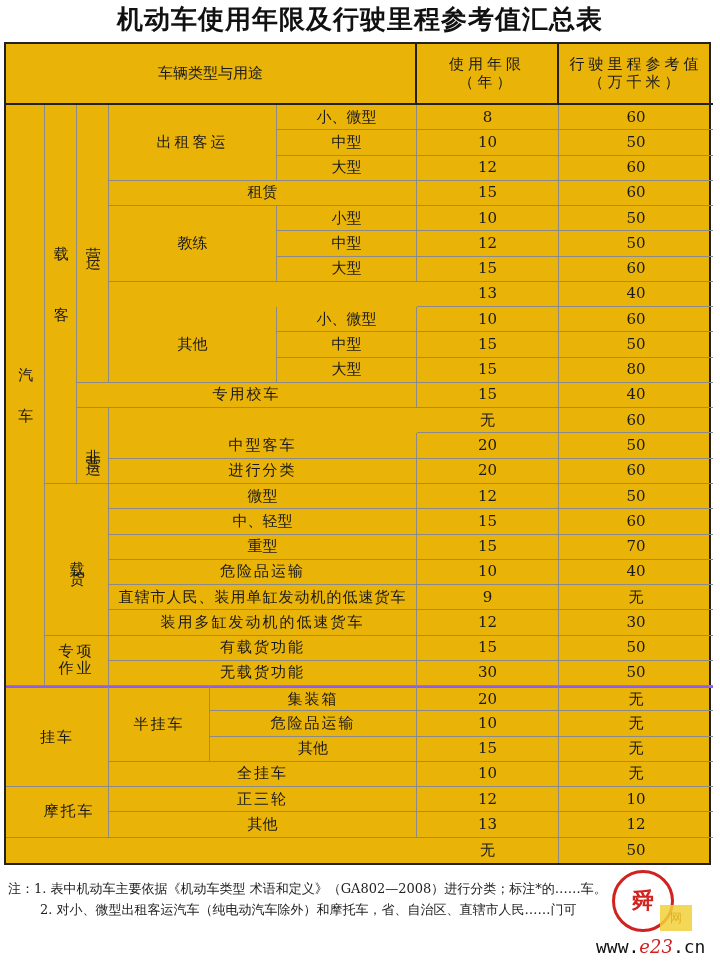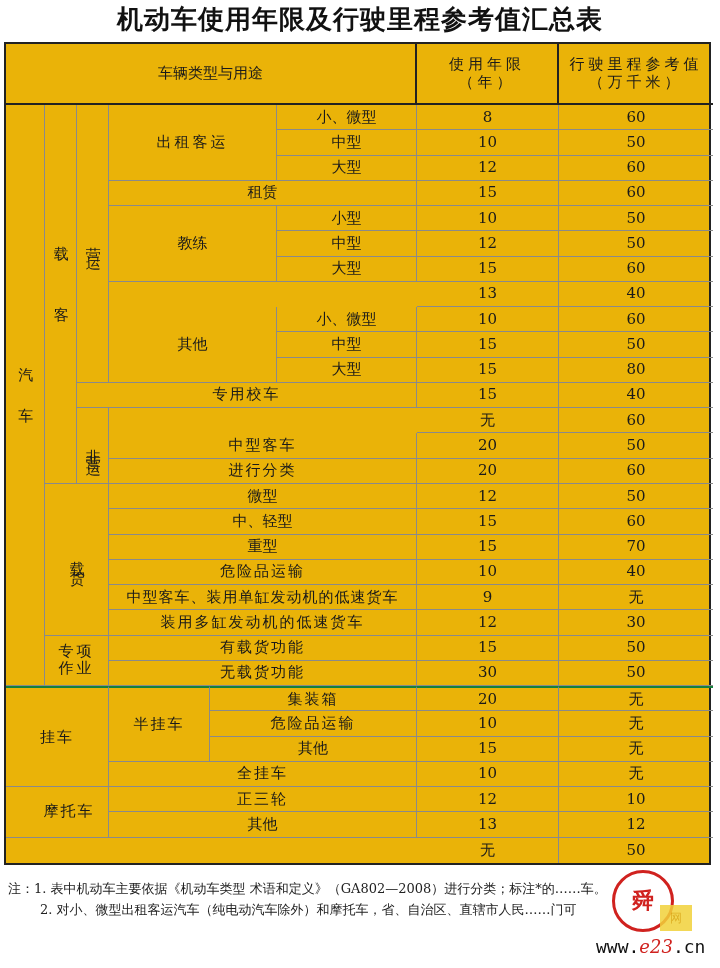--- a/index.html
+++ b/index.html
@@ -18,21 +18,21 @@
        display:flex; align-items:center; justify-content:center; text-align:center;
        font-size:15px; line-height:1.15; box-sizing:border-box; overflow:hidden; }
   .hdr { border-bottom:2px solid #222; font-family:"DejaVu Sans","Liberation Sans",sans-serif; font-size:15px; }
   .hdr.vline { border-right:2px solid #222; }
   .vertical { writing-mode:vertical-rl; letter-spacing:12px; }
   .vert-wide { writing-mode:vertical-rl; letter-spacing:22px; }
   .two { flex-direction:column; letter-spacing:4px;text-align:center; }
   .num { font-size:15px; font-family:"DejaVu Serif","Liberation Serif",serif; }
   .lastcol { border-right:none; }
   .lastrow { border-bottom:none; }
-  .thick-top { border-top:2px solid #15803d; }
+  .thick-top { border-top:2px solid #8b5cf6; }
   .notes { position:absolute; left:8px; top:878px; width:705px; font-size:13px; line-height:21px;
            font-family:"DejaVu Serif","Liberation Serif",serif; color:#222; }
   .notes .ind { padding-left:32px; }
   .stamp { position:absolute; left:612px; top:870px; width:56px; height:56px; border-radius:50%;
            border:3px solid #d0221f; color:#d0221f; display:flex; align-items:center; justify-content:center;
            font-weight:bold; font-size:22px; font-family:"DejaVu Sans",sans-serif; background:rgba(255,255,255,0.6); }
   .stamp2 { position:absolute; left:660px; top:905px; width:32px; height:26px; background:#f2d23a; opacity:0.85;
             color:#d9a400; font-size:12px; display:flex; align-items:center; justify-content:center; font-family:"DejaVu Sans",sans-serif; }
   .wm-url { position:absolute; left:596px; top:936px; font-family:"DejaVu Sans Mono","Liberation Mono",monospace;
             font-weight:normal; font-size:18px; color:#111; }
@@ -83,21 +83,21 @@
 
   <div class="c vertical" style="grid-column:3; grid-row:14 / 17; letter-spacing:6px;">非营运</div>
   <div class="c" style="grid-column:4 / 7; grid-row:15; letter-spacing:2px;">中型客车</div>
   <div class="c" style="grid-column:4 / 7; grid-row:16; letter-spacing:2px;">进行分类</div>
 
   <div class="c vertical" style="grid-column:2 / 4; grid-row:17 / 23; letter-spacing:10px;">载货</div>
   <div class="c" style="grid-column:4 / 7; grid-row:17;">微型</div>
   <div class="c" style="grid-column:4 / 7; grid-row:18;">中、轻型</div>
   <div class="c" style="grid-column:4 / 7; grid-row:19;">重型</div>
   <div class="c" style="grid-column:4 / 7; grid-row:20; letter-spacing:2px;">危险品运输</div>
-  <div class="c" style="grid-column:4 / 7; grid-row:21; letter-spacing:1px;">中型客车、装用单缸发动机的低速货车</div>
+  <div class="c" style="grid-column:4 / 7; grid-row:21; letter-spacing:1px;">直辖市人民、装用单缸发动机的低速货车</div>
   <div class="c" style="grid-column:4 / 7; grid-row:22; letter-spacing:2px;">装用多缸发动机的低速货车</div>
 
   <div class="c two" style="grid-column:2 / 4; grid-row:23 / 25; letter-spacing:3px;">
     <span>专项</span>
     <span>作业</span>
   </div>
   <div class="c" style="grid-column:4 / 7; grid-row:23; letter-spacing:2px;">有载货功能</div>
   <div class="c" style="grid-column:4 / 7; grid-row:24; letter-spacing:2px;">无载货功能</div>
 
   <div class="c thick-top" style="grid-column:4; grid-row:25 / 28; letter-spacing:2px;">半挂车</div>

